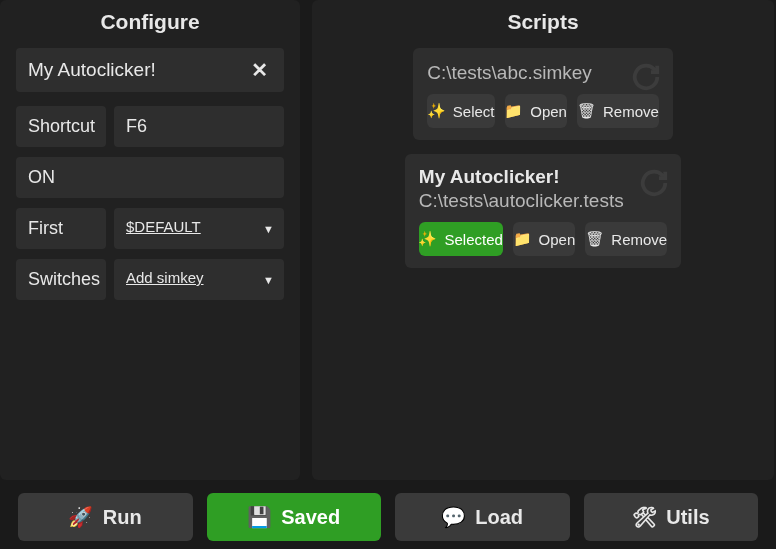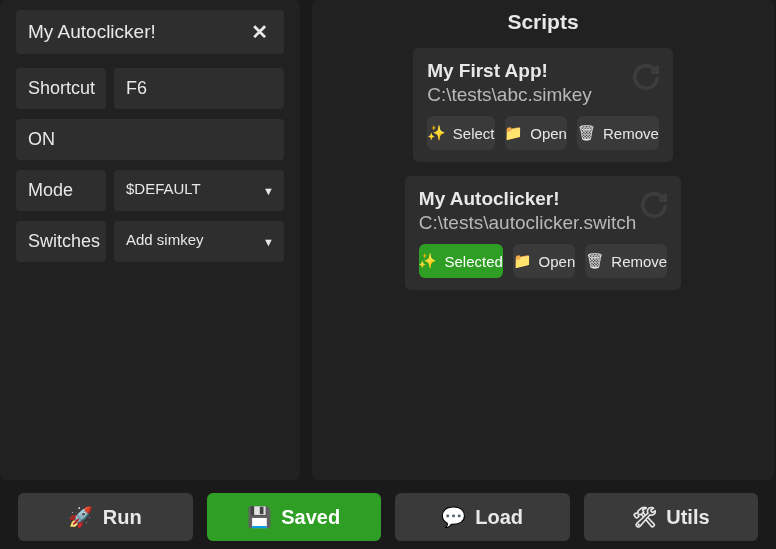--- a/index.html
+++ b/index.html
@@ -61,21 +61,21 @@
   .field-select {
     background: #2e2e2e; border-radius: 4px;
     padding: 10px 28px 10px 12px; font-size: 15px;
     flex: 1; color: #e8e8e8; border: none;
     position: relative; cursor: pointer;
   }
   .select-caret {
     position: absolute; right: 10px; top: 50%; transform: translateY(-50%);
     font-size: 11px; color: #e8e8e8;
   }
-  .sel-wrap { position: relative; flex:1; display:flex;}
+  .sel-wrap { position: relative; flex:1; display:flex;text-decoration:underline;}
   .script-card {
     background: #2e2e2e; border-radius: 6px;
     padding: 12px 14px 12px 14px; margin-bottom: 14px;
     position: relative;
   }
   .script-title { font-size: 19px; font-weight: 700; }
   .script-path { font-size: 19px; color: #b8b8b8; margin-top: 2px; margin-bottom: 10px;}
   .refresh-icon {
     position: absolute; right: 12px; top: 14px;
     width: 30px; height: 30px; opacity: 0.25;
@@ -101,37 +101,38 @@
   }
   .bbtn.green { background: #2f9e24; color: #fff; }
   .ico { display:inline-block; }
 </style>
 </head>
 <body>
 
 <div class="app">
 
   <div class="panel-left">
+    <div class="panel-title">Configure</div>
 
     <div class="name-box">
       <span class="label">My Autoclicker!</span>
       <span class="close-x">✕</span>
     </div>
 
     <div class="field-row">
       <div class="field-label">Shortcut</div>
       <div class="field-input">F6</div>
     </div>
 
     <div class="field-row">
       <div class="field-input">ON</div>
     </div>
 
     <div class="field-row">
-      <div class="field-label">Mode</div>
+      <div class="field-label">First</div>
       <div class="sel-wrap">
         <div class="field-select">$DEFAULT</div>
         <span class="select-caret">▼</span>
       </div>
     </div>
 
     <div class="field-row">
       <div class="field-label">Switches</div>
       <div class="sel-wrap">
         <div class="field-select">Add simkey</div>
@@ -141,21 +142,20 @@
   </div>
 
   <div class="panel-right">
     <div class="panel-title">Scripts</div>
 
     <div class="script-card">
       <svg class="refresh-icon" viewBox="0 0 24 24" fill="none" stroke="#666" stroke-width="3">
         <path d="M21 12a9 9 0 1 1-3-6.7L21 8"></path>
           <polyline points="21 3 21 8 16 8"></polyline>
       </svg>
-      <div class="script-title">My First App!</div>
       <div class="script-path">C:\tests\abc.simkey</div>
       <div class="script-actions">
         <button class="sbtn">
           <span class="ico">✨</span>
           <span>Select</span>
         </button>
         <button class="sbtn">
           <span class="ico">📁</span>
           <span>Open</span>
         </button>
@@ -165,21 +165,21 @@
         </button>
       </div>
     </div>
 
     <div class="script-card">
       <svg class="refresh-icon" viewBox="0 0 24 24" fill="none" stroke="#666" stroke-width="3">
         <path d="M21 12a9 9 0 1 1-3-6.7L21 8"></path>
           <polyline points="21 3 21 8 16 8"></polyline>
       </svg>
       <div class="script-title">My Autoclicker!</div>
-      <div class="script-path">C:\tests\autoclicker.switch</div>
+      <div class="script-path">C:\tests\autoclicker.tests</div>
       <div class="script-actions">
         <button class="sbtn green">
           <span class="ico">✨</span>
           <span>Selected</span>
         </button>
         <button class="sbtn">
           <span class="ico">📁</span>
           <span>Open</span>
         </button>
         <button class="sbtn">

